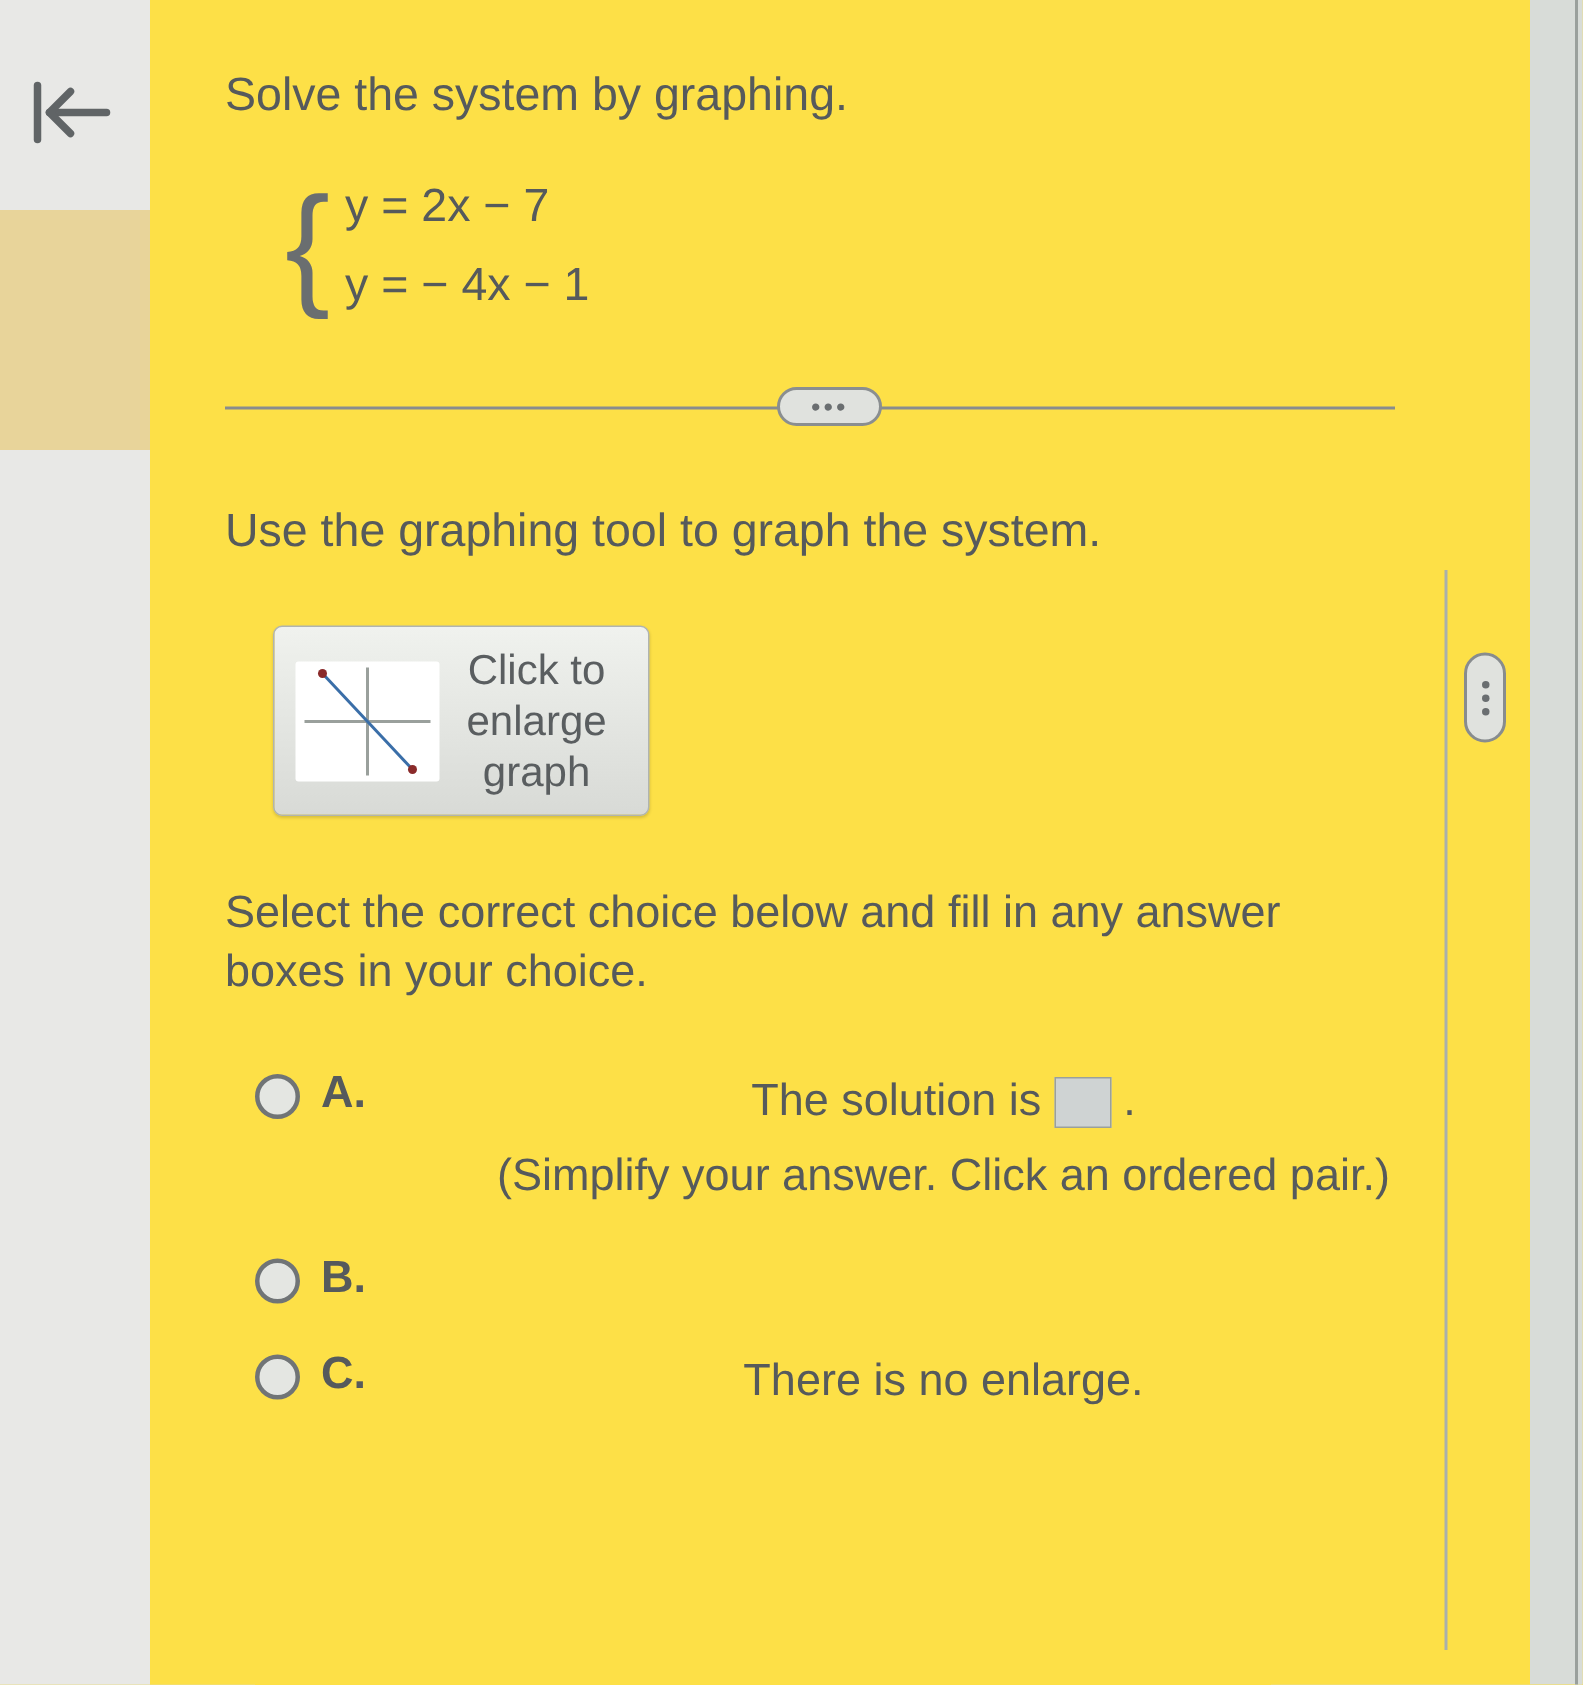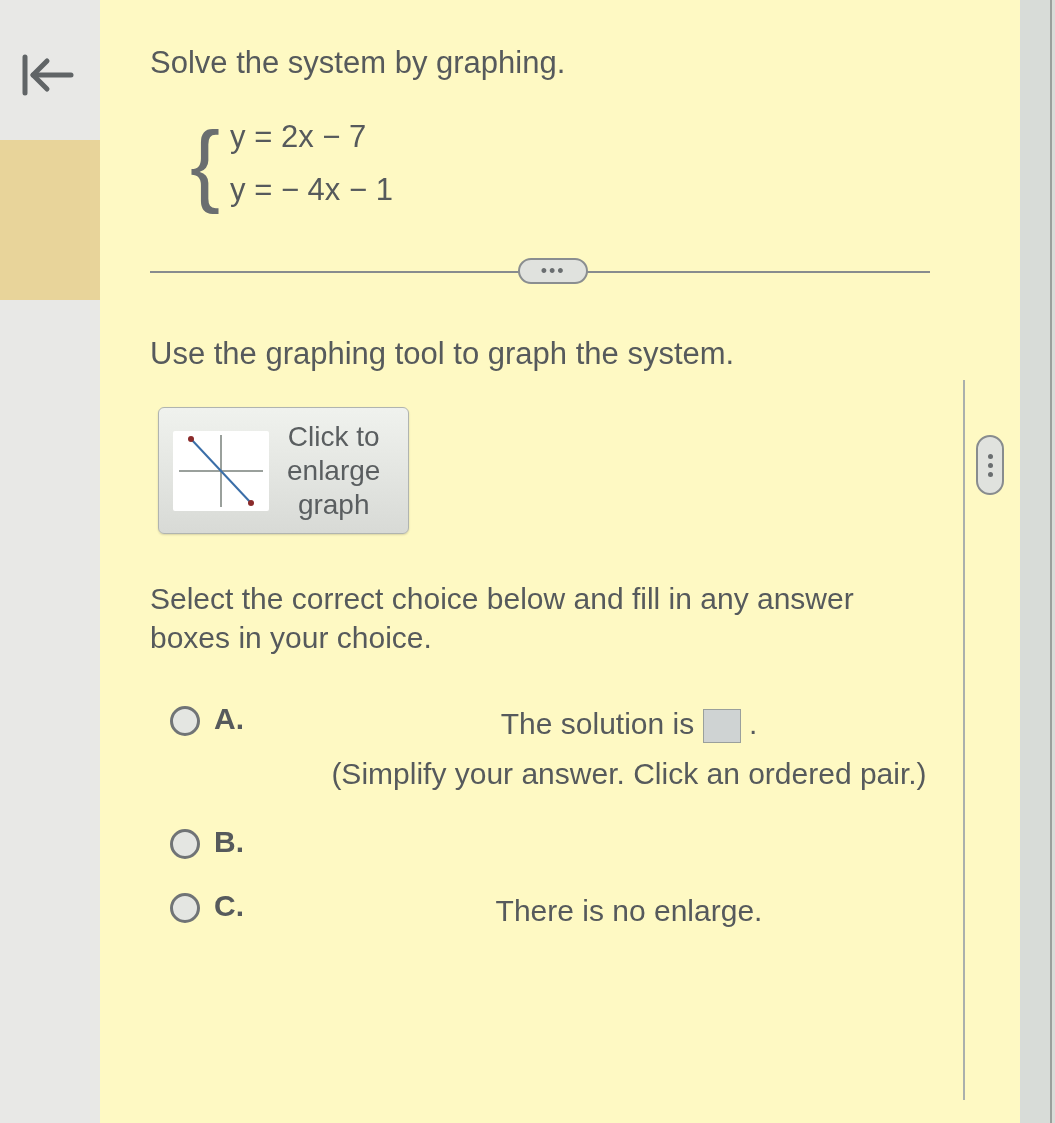--- a/index.html
+++ b/index.html
@@ -30,21 +30,21 @@
     display: flex;
     align-items: center;
     justify-content: center;
     cursor: pointer;
   }
   .main {
     position: absolute;
     left: 100px; top: 0;
     width: 920px;
     height: 1123px;
-    background: #fef9c3;
+    background: #fde047;
     padding: 45px 30px 30px 50px;
     color: #565a5c;
   }
   .right-rail {
     position: absolute;
     right: 0; top: 0;
     width: 5px; height: 1123px;
     border-left: 2px solid #9aa09c;
     background: #d8dcd8;
   }
@@ -87,31 +87,31 @@
     border: 2px solid #8a8e90;
     border-radius: 14px;
     display: flex; align-items: center; justify-content: center;
     color: #6a6e70;
     font-size: 18px;
     letter-spacing: 2px;
     cursor: pointer;
   }
   .instruction {
     font-size: 31px;
-    margin-bottom: 35px;
+    margin-bottom: 45px;
   }
   .graph-tool {
     display: inline-flex;
     align-items: center;
     gap: 18px;
     background: linear-gradient(#f0f2ee, #d8dad6);
     border: 1px solid #b0b4b0;
     border-radius: 6px;
     padding: 12px 28px 12px 14px;
-    margin-left: 8px;
+    margin-left: 32px;
     margin-bottom: 45px;
     cursor: pointer;
     box-shadow: 0 1px 2px rgba(0,0,0,0.15);
   }
   .graph-thumb {
     width: 96px; height: 80px;
     background: #fff;
     position: relative;
     border-radius: 2px;
   }

